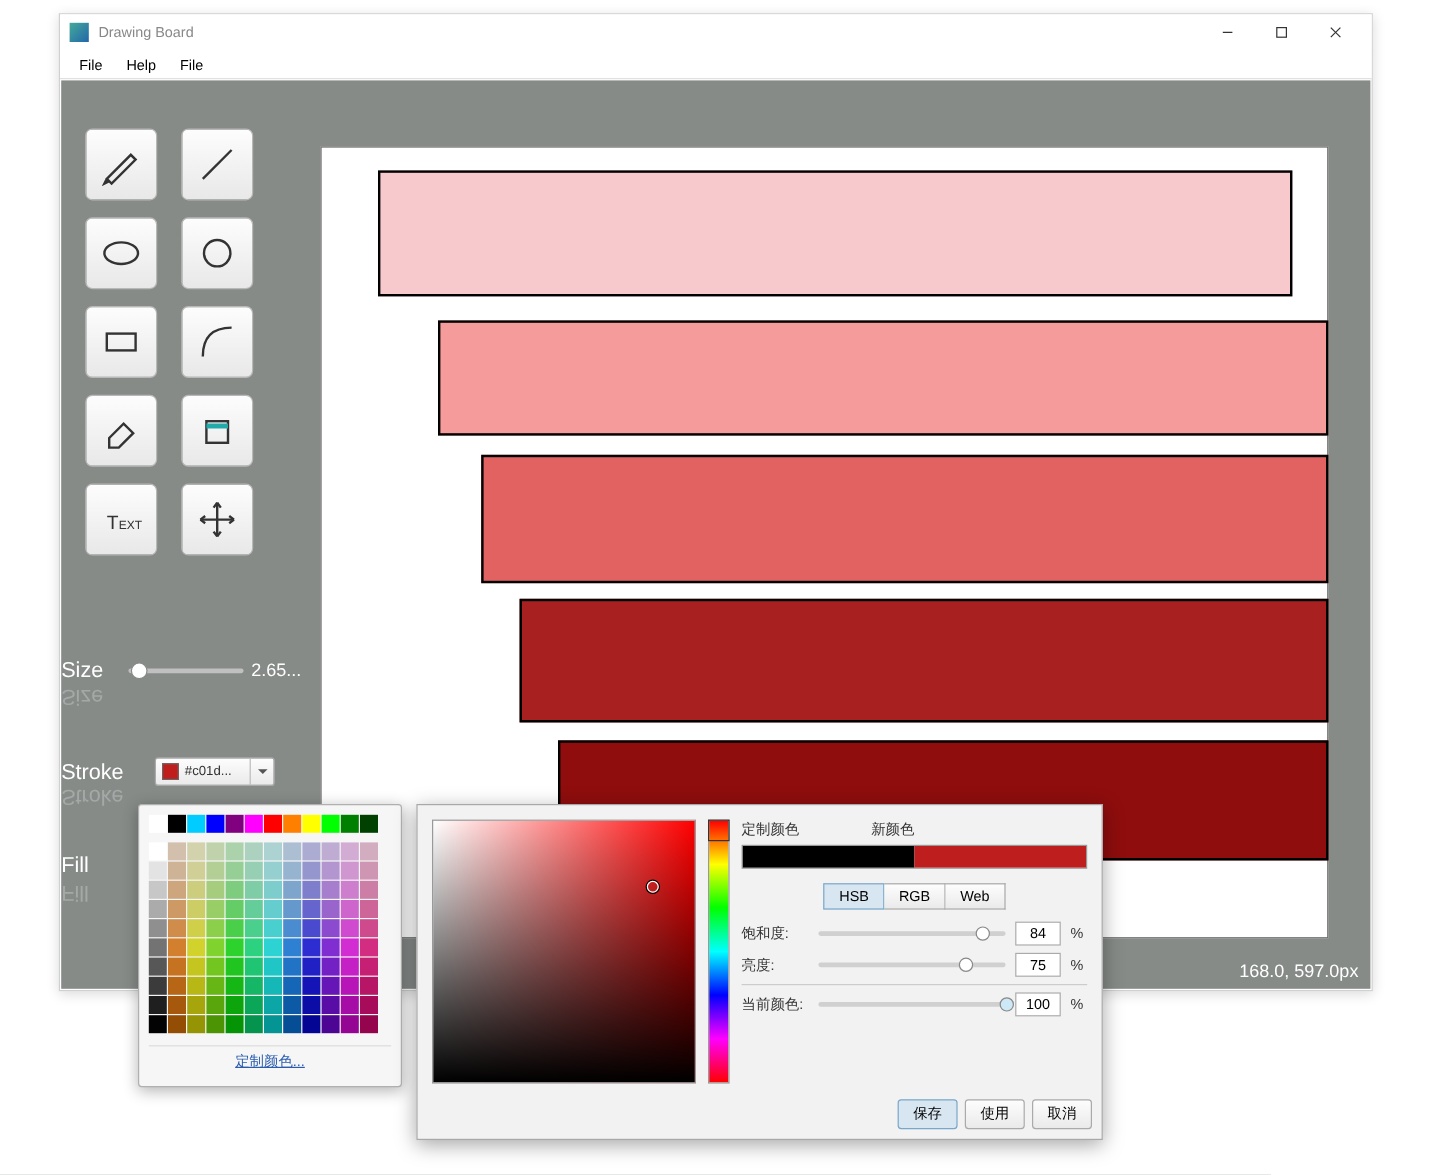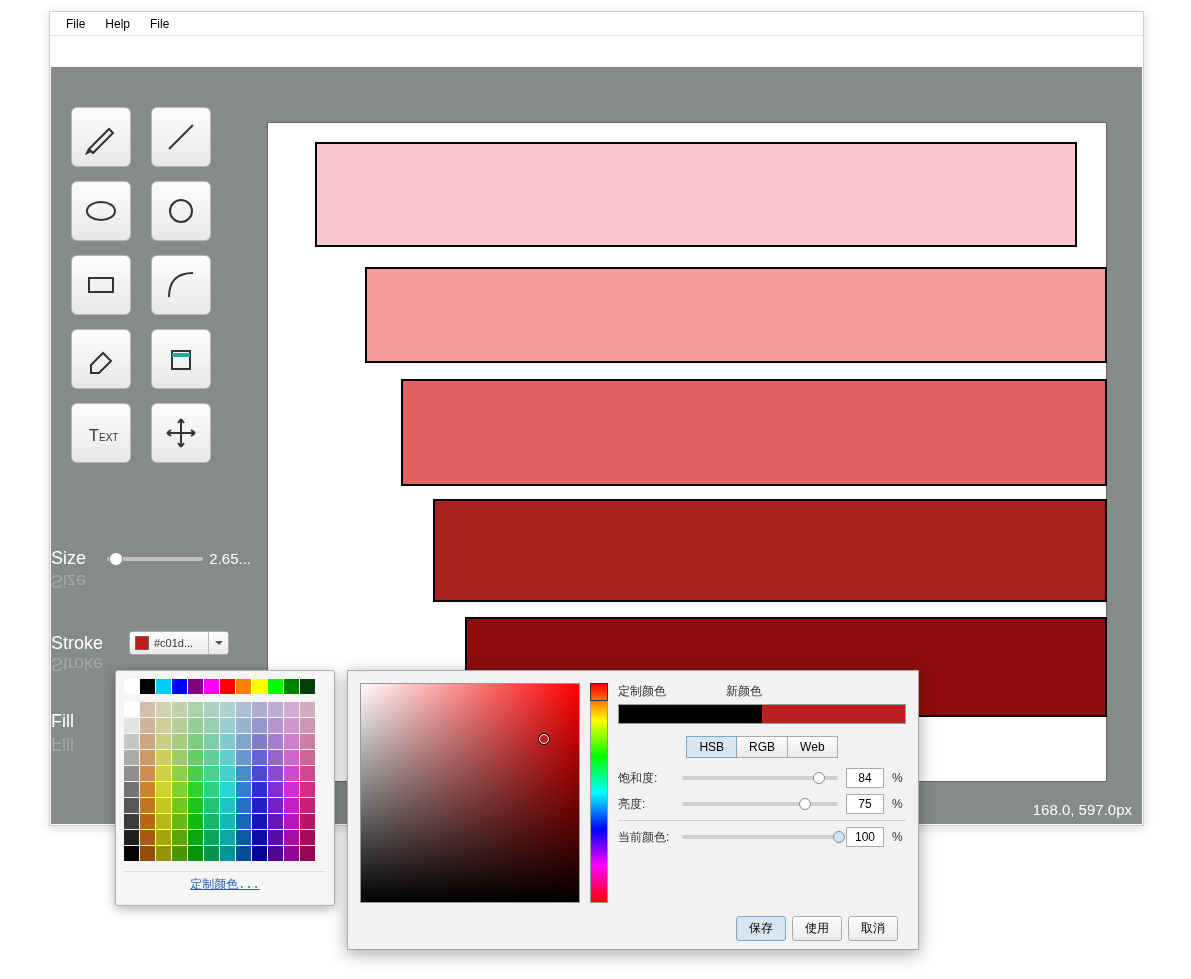--- a/index.html
+++ b/index.html
@@ -41,21 +41,21 @@
 .rect { position: absolute; border: 2px solid #000; }
 
 .coords { position: absolute; right: 10px; bottom: 6px; color: #fff; font-size: 15px; }
 
 
 .palette-popup { position: absolute; left: 115px; top: 670px; width: 220px; background: #f6f6f6; border: 1px solid #b0b0b0; border-radius: 3px; box-shadow: 0 3px 12px rgba(0,0,0,0.3); padding: 8px; z-index: 10; }
 .big-swatches { display: flex; flex-wrap: wrap; gap: 1px; margin-bottom: 8px; }
 .big-sw { width: 15px; height: 15px; }
 .small-grid { display: grid; grid-template-columns: repeat(12,15px); gap: 1px; margin-bottom: 10px; }
 .small-sw { width: 15px; height: 15px; }
-.custom-link { text-align: center; font-size: 12px; color: #2a5db0; text-decoration: underline; padding: 4px; border-top: 1px solid #ddd; font-family: Liberation Mono, monospace; }
+.custom-link { text-align: center; font-size: 12px; color: #2a5db0; text-decoration: underline; padding: 4px; border-top: 1px solid #ddd; }
 
 
 .color-dialog { position: absolute; left: 347px; top: 670px; width: 572px; height: 280px; background: #f2f2f2; border: 1px solid #a8a8a8; box-shadow: 0 4px 16px rgba(0,0,0,0.35); z-index: 20; font-size: 12px; }
 .dlg-header { height: 28px; display: flex; align-items: center; padding: 0 8px; border-bottom: 1px solid #ddd; }
 .dlg-title { flex: 1; color: #333; }
 .dlg-close { width: 18px; height: 18px; background: #c0392b; color: #fff; display: flex; align-items: center; justify-content: center; font-size: 11px; }
 .dlg-body { display: flex; padding: 12px; gap: 10px; }
 .sv-area { width: 220px; height: 220px; position: relative; border: 1px solid #999; background: linear-gradient(to top, #000, transparent), linear-gradient(to right, #fff, #ff0000); }
 .sv-cursor { position: absolute; width: 10px; height: 10px; border: 1px solid #fff; border-radius: 50%; box-shadow: 0 0 0 1px #000; transform: translate(-50%,-50%); }
 .hue-bar { width: 18px; height: 220px; border: 1px solid #999; background: linear-gradient(to bottom, #f00,#ff0,#0f0,#0ff,#00f,#f0f,#f00); position: relative; }
@@ -68,28 +68,50 @@
 .tab { padding: 3px 12px; border: 1px solid #aaa; background: linear-gradient(#fdfdfd,#eaeaea); font-size: 12px; }
 .tab.active { background: #d8e6f2; border-color: #7aa7c7; }
 .tab + .tab { border-left: none; }
 .ctrl-row { display: flex; align-items: center; margin-bottom: 6px; gap: 8px; }
 .ctrl-row .lbl { width: 56px; color: #333; }
 .ctrl-row .track { flex: 1; height: 4px; background: #d0d0d0; border-radius: 2px; position: relative; }
 .ctrl-row .thumb { width: 12px; height: 12px; background: #fff; border: 1px solid #888; border-radius: 50%; position: absolute; top: -4px; }
 .ctrl-row input { width: 38px; height: 20px; border: 1px solid #aaa; text-align: center; font-size: 12px; }
 .ctrl-row .unit { width: 14px; color: #333; }
 .divider { height: 1px; background: #ccc; margin: 6px 0; }
-.dlg-footer { position: absolute; bottom: 8px; right: 20px; display: flex; gap: 6px; }
+.dlg-footer { position: absolute; bottom: 8px; right: 8px; display: flex; gap: 6px; }
 .dlg-btn { padding: 3px 12px; border: 1px solid #aaa; background: linear-gradient(#fdfdfd,#eaeaea); border-radius: 3px; font-size: 12px; }
 .dlg-btn.primary { background: #d8e6f2; border-color: #7aa7c7; }
 </style>
 </head>
 <body>
 
 <div class="window">
+  <div class="titlebar">
+    <div class="titlebar-icon"></div>
+    <div class="title">Drawing Board</div>
+    <div class="win-controls">
+      <div class="win-btn">
+          <svg>
+            <line x1="1" y1="5" x2="9" y2="5"></line>
+          </svg>
+        </div>
+      <div class="win-btn">
+          <svg>
+            <rect x="1" y="1" width="8" height="8"></rect>
+          </svg>
+        </div>
+      <div class="win-btn win-close">
+          <svg>
+            <line x1="1" y1="1" x2="9" y2="9"></line>
+            <line x1="9" y1="1" x2="1" y2="9"></line>
+          </svg>
+        </div>
+    </div>
+  </div>
   <div class="menubar">
     <div class="menu-item">File</div>
     <div class="menu-item">Help</div>
     <div class="menu-item">File</div>
   </div>
 
   <div class="workspace">
     <div class="toolpanel">
       <div class="tool-grid">
         <div class="tool-btn">

